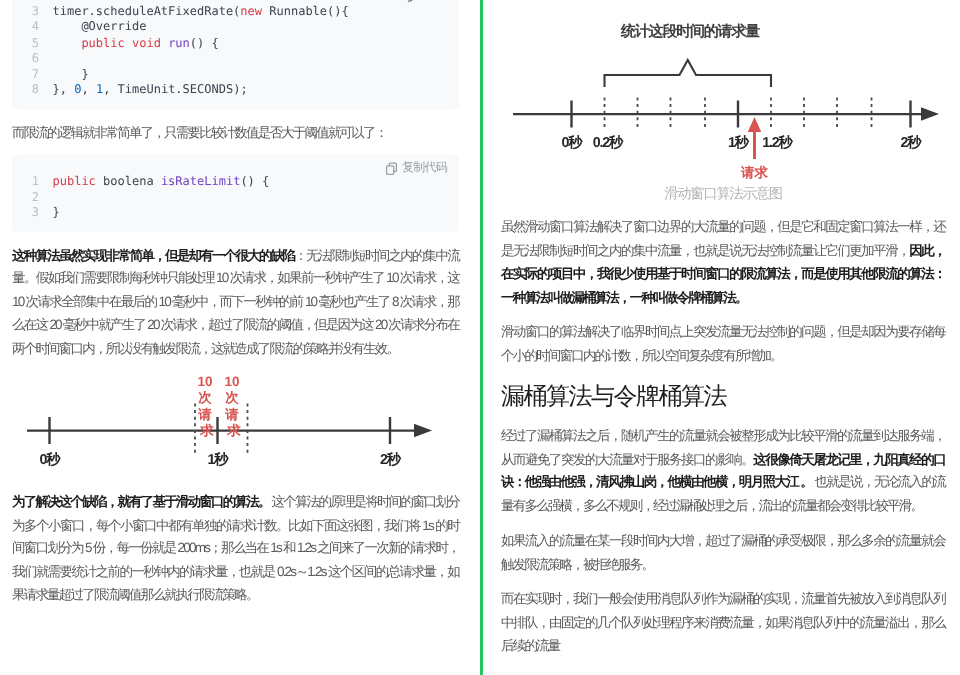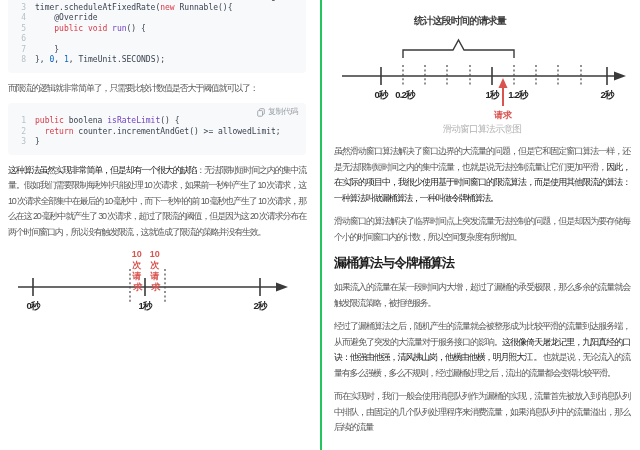--- a/index.html
+++ b/index.html
@@ -10,24 +10,24 @@
   }
   .page{display:flex;width:640px;height:450px;}
   .col{box-sizing:border-box;overflow:hidden;}
   .col-left{width:320px;padding:0 14px 0 8px;}
   .col-right{width:320px;border-left:2px solid #22c55e;padding:4px 10px 0 12px;}
 
   p{
     font-size:9px;line-height:15.5px;letter-spacing:-1.2px;
     color:#595959;margin:8px 0 7px;text-align:justify;
   }
-  p strong{color:#1f1f1f;font-weight:normal;margin-top:41px;}
+  p strong{color:#1f1f1f;font-weight:bold;margin-top:41px;}
   h3{
-    font-size:13px;color:#1f1f1f;letter-spacing:-1px;
-    margin:9px 0 2px;font-weight:bold;
+    font-size:16px;color:#1f1f1f;letter-spacing:-1px;
+    margin:9px 0 2px;font-weight:normal;
   }
 
   
   .code-block{
     background:#f8f9fa;border-radius:4px;position:relative;
     padding:7px 8px 7px 6px;margin:6px 0;
     font-family:"DejaVu Sans Mono","Liberation Mono",monospace;
     font-size:8px;line-height:10.5px;color:#3b4351;
   }
   .code-block.first{margin-top:-15px;}
@@ -81,26 +81,26 @@
 
     <div class="code-block second">
       <span class="copy-btn">
         <svg width="8" height="9" viewBox="0 0 8 9">
           <rect x="2.5" y="0.7" width="4.8" height="5.6" rx="0.8" fill="none" stroke="#9aa0a6" stroke-width="0.9"></rect>
           <rect x="0.7" y="2.6" width="4.8" height="5.6" rx="0.8" fill="#f8f9fa" stroke="#9aa0a6" stroke-width="0.9"></rect>
         </svg>
         <span>复制代码</span>
       </span>
     <div class="code-line"><span class="ln">1</span><span class="ct"><span class="tok-kw">public</span><span> boolena </span><span class="tok-fn">isRateLimit</span><span>() {</span></span></div>
-        <div class="code-line"><span class="ln">2</span><span class="ct"><span>  </span><span class="tok-kw">return</span><span> counter.incrementAndGet() &gt;= allowedLimit;</span></span></div>
+        <div class="code-line"><span class="ln">2</span></div>
         <div class="code-line"><span class="ln">3</span><span class="ct"><span>}</span></span></div>
       </div>
 
     <p>
-      <strong>这种算法虽然实现非常简单，但是却有一个很大的缺陷</strong><span>：无法限制短时间之内的集中流量。假如我们需要限制每秒钟只能处理 10 次请求，如果前一秒钟产生了 10 次请求，这 10 次请求全部集中在最后的 10 毫秒中，而下一秒钟的前 10 毫秒也产生了 10 次请求，那么在这 20 毫秒中就产生了 30 次请求，超过了限流的阈值，但是因为这 20 次请求分布在两个时间窗口内，所以没有触发限流，这就造成了限流的策略并没有生效。</span>
+      <strong>这种算法虽然实现非常简单，但是却有一个很大的缺陷</strong><span>：无法限制短时间之内的集中流量。假如我们需要限制每秒钟只能处理 10 次请求，如果前一秒钟产生了 10 次请求，这 10 次请求全部集中在最后的 10 毫秒中，而下一秒钟的前 10 毫秒也产生了 8 次请求，那么在这 20 毫秒中就产生了 20 次请求，超过了限流的阈值，但是因为这 20 次请求分布在两个时间窗口内，所以没有触发限流，这就造成了限流的策略并没有生效。</span>
     </p>
 
     <svg class="diagram-svg" width="300" height="72" viewBox="0 0 300 72">
       <line class="axis" x1="10" y1="40" x2="268" y2="40"></line>
       <polygon points="268,35.5 280,40 268,44.5" fill="#3a3a3a"></polygon>
       <line class="tick" x1="25" y1="31" x2="25" y2="49"></line>
       <line class="tick" x1="137" y1="31" x2="137" y2="49"></line>
       <line class="tick" x1="252" y1="31" x2="252" y2="49"></line>
       <line class="dotted" x1="122" y1="22" x2="122" y2="55"></line>
       <line class="dotted" x1="157" y1="22" x2="157" y2="55"></line>
@@ -114,20 +114,23 @@
         <tspan x="148" y="10">10</tspan>
         <tspan x="148" y="21">次</tspan>
         <tspan x="148" y="32">请</tspan>
         <tspan x="148" y="43">求</tspan>
       </text>
       <text class="dlabel" x="25" y="62" text-anchor="middle">0秒</text>
       <text class="dlabel" x="137" y="62" text-anchor="middle">1秒</text>
       <text class="dlabel" x="252" y="62" text-anchor="middle">2秒</text>
     </svg>
 
+    <p>
+      <strong>为了解决这个缺陷，就有了基于滑动窗口的算法。</strong><span> 这个算法的原理是将时间的窗口划分为多个小窗口，每个小窗口中都有单独的请求计数。比如下面这张图，我们将 1s 的时间窗口划分为 5 份，每一份就是 200ms；那么当在 1s 和 1.2s 之间来了一次新的请求时，我们就需要统计之前的一秒钟内的请求量，也就是 0.2s～1.2s 这个区间的总请求量，如果请求量超过了限流阈值那么就执行限流策略。</span>
+    </p>
   </div>
 
   <div class="col col-right">
 
     <svg class="diagram-svg" width="300" height="114" viewBox="0 0 300 114">
       <text class="toplabel" x="126" y="16" text-anchor="middle">统计这段时间的请求量</text>
       <path class="brace" d="M69,50 L69,42 L119,42 L124.5,32 L130,42 L180,42 L180,50"></path>
       <line class="axis" x1="8" y1="68" x2="280" y2="68"></line>
       <polygon points="280,63.5 292,68 280,72.5" fill="#3a3a3a"></polygon>
       <line class="tick" x1="47" y1="59" x2="47" y2="77"></line>
@@ -154,21 +157,21 @@
 
     <p>
       <span>虽然滑动窗口算法解决了窗口边界的大流量的问题，但是它和固定窗口算法一样，还是无法限制短时间之内的集中流量，也就是说无法控制流量让它们更加平滑，</span><strong>因此，在实际的项目中，我很少使用基于时间窗口的限流算法，而是使用其他限流的算法：一种算法叫做漏桶算法，一种叫做令牌桶算法。</strong>
     </p>
 
     <p><span>滑动窗口的算法解决了临界时间点上突发流量无法控制的问题，但是却因为要存储每个小的时间窗口内的计数，所以空间复杂度有所增加。</span></p>
 
     <h3>漏桶算法与令牌桶算法</h3>
 
 
-    <p><span>如果流入的流量在某一段时间内大增，超过了漏桶的承受极限，那么多余的流量就会触发限流策略，被拒绝服务。</span></p>
-
     <p>
       <span>经过了漏桶算法之后，随机产生的流量就会被整形成为比较平滑的流量到达服务端，从而避免了突发的大流量对于服务接口的影响。</span><strong>这很像倚天屠龙记里，九阳真经的口诀：他强由他强，清风拂山岗，他横由他横，明月照大江 。</strong><span> 也就是说，无论流入的流量有多么强横，多么不规则，经过漏桶处理之后，流出的流量都会变得比较平滑。</span>
     </p>
+
+    <p><span>如果流入的流量在某一段时间内大增，超过了漏桶的承受极限，那么多余的流量就会触发限流策略，被拒绝服务。</span></p>
 
     <p><span>而在实现时，我们一般会使用消息队列作为漏桶的实现，流量首先被放入到消息队列中排队，由固定的几个队列处理程序来消费流量，如果消息队列中的流量溢出，那么后续的流量</span></p>
   </div>
 </div>
 
 </body></html>

